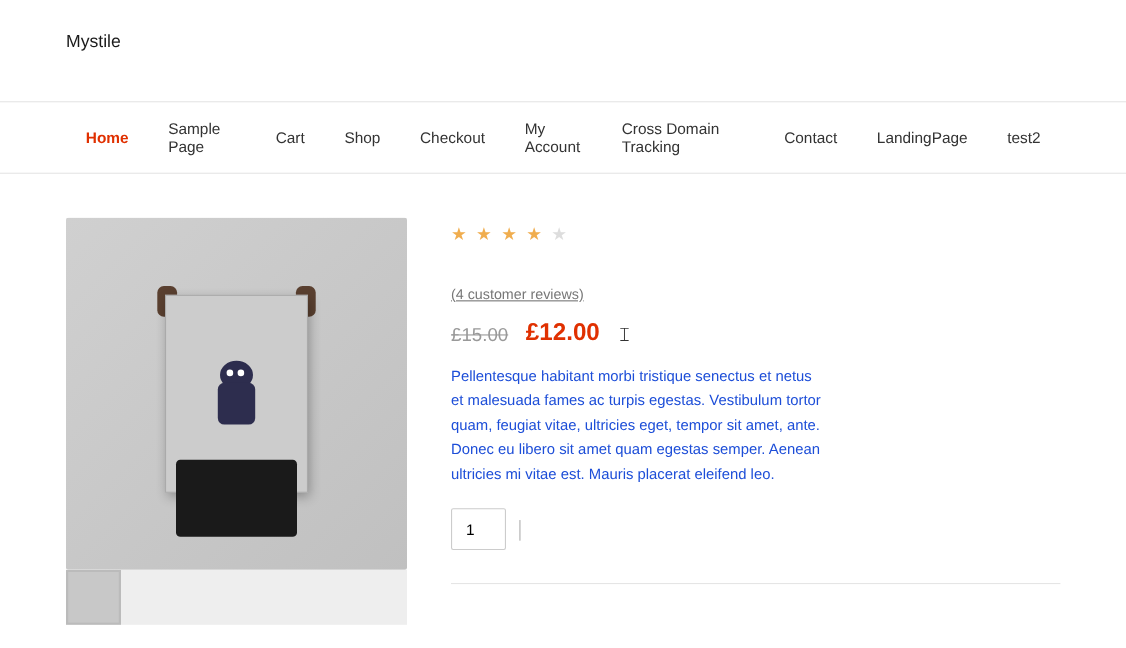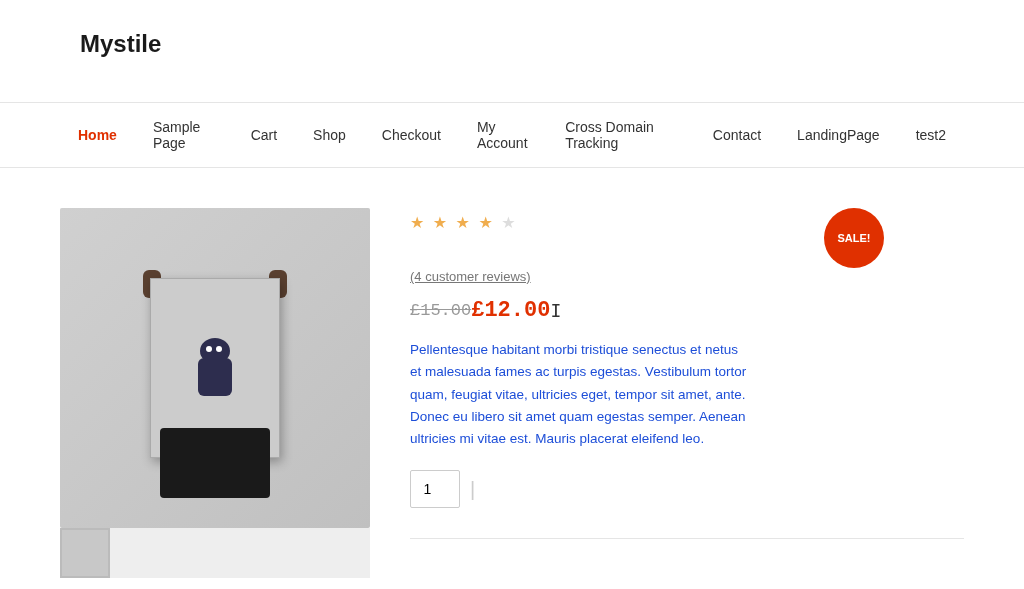--- a/index.html
+++ b/index.html
@@ -1,20 +1,20 @@
 <!DOCTYPE html>
 <html><head>
   <meta charset="utf-8">
   <style>
     * { margin: 0; padding: 0; box-sizing: border-box; }
     body { font-family: -apple-system, BlinkMacSystemFont, 'Segoe UI', Arial, sans-serif; background: #fff; color: #333; font-size: 14px; }
 
     
     .site-header { padding: 20px 60px 0; }
-    .site-logo { font-size: 24px; font-weight: 700; color: #1a1a1a; padding: 10px 0 20px; display: block; margin-left: 20px; }
+    .site-logo { font-size: 16px; font-weight: 400; color: #1a1a1a; padding: 10px 0 20px; display: block; }
 
     
     .site-nav { border-top: 1px solid #e5e5e5; border-bottom: 1px solid #e5e5e5; padding: 0 60px; margin-top: 24px; }
     .nav-list { list-style: none; display: flex; gap: 0; align-items: center; }
     .nav-list li a { display: block; padding: 16px 18px; text-decoration: none; color: #333; font-size: 14px; font-weight: 400; }
     .nav-list li.active a { color: #e03000; font-weight: 600; }
 
     
     .main-content { padding: 30px 60px; }
 
@@ -37,21 +37,21 @@
     
     .product-details { flex: 1; padding-top: 5px; position: relative; }
     .product-title { font-size: 28px; font-weight: 700; color: #1a1a1a; margin-bottom: 10px; }
 
     .sale-badge { position: absolute; top: 0; right: 80px; width: 60px; height: 60px; background: #e03000; border-radius: 50%; display: flex; align-items: center; justify-content: center; color: #fff; font-size: 11px; font-weight: 700; text-transform: uppercase; }
 
     .stars { color: #f0ad4e; font-size: 16px; margin-bottom: 4px; letter-spacing: 2px; }
     .stars .empty-star { color: #ddd; }
     .review-count { color: #777; font-size: 13px; margin-bottom: 14px; text-decoration: underline; cursor: pointer; margin-top: 37px; }
 
-    .price-section { margin-bottom: 16px; display: flex; align-items: center; gap: 0; font-family: Liberation Mono, monospace; }
+    .price-section { margin-bottom: 16px; display: flex; align-items: flex-end; gap: 16px; }
     .price-original { font-size: 17px; color: #999; text-decoration: line-through; }
     .price-sale { font-size: 22px; color: #e03000; font-weight: 700; }
     .price-cursor { color: #333; font-size: 18px; }
 
     .product-description { font-size: 13.5px; color: #1d4ed8; line-height: 1.65; margin-bottom: 20px; max-width: 340px; }
 
     .add-to-cart-section { display: flex; align-items: center; gap: 10px; }
     .qty-input { width: 50px; height: 38px; border: 1px solid #ccc; text-align: center; font-size: 14px; border-radius: 2px; }
     .qty-divider { color: #ccc; font-size: 20px; }
     .add-to-cart-btn { background: #4a4a4a; color: #fff; border: none; padding: 10px 20px; font-size: 14px; font-weight: 600; border-radius: 3px; cursor: pointer; }
@@ -125,21 +125,20 @@
           </div>
         </div>
       </div>
       <div class="product-thumb-strip">
         <div class="thumb-mini" style="background:#c8c8c8;"></div>
       </div>
     </div>
 
     <div class="product-details">
 
-      <div class="sale-badge">SALE!</div>
 
 
       <div class="stars">
         <span>★</span>
         <span>★</span>
         <span>★</span>
         <span>★</span>
         <span class="empty-star">★</span>
       </div>
 

